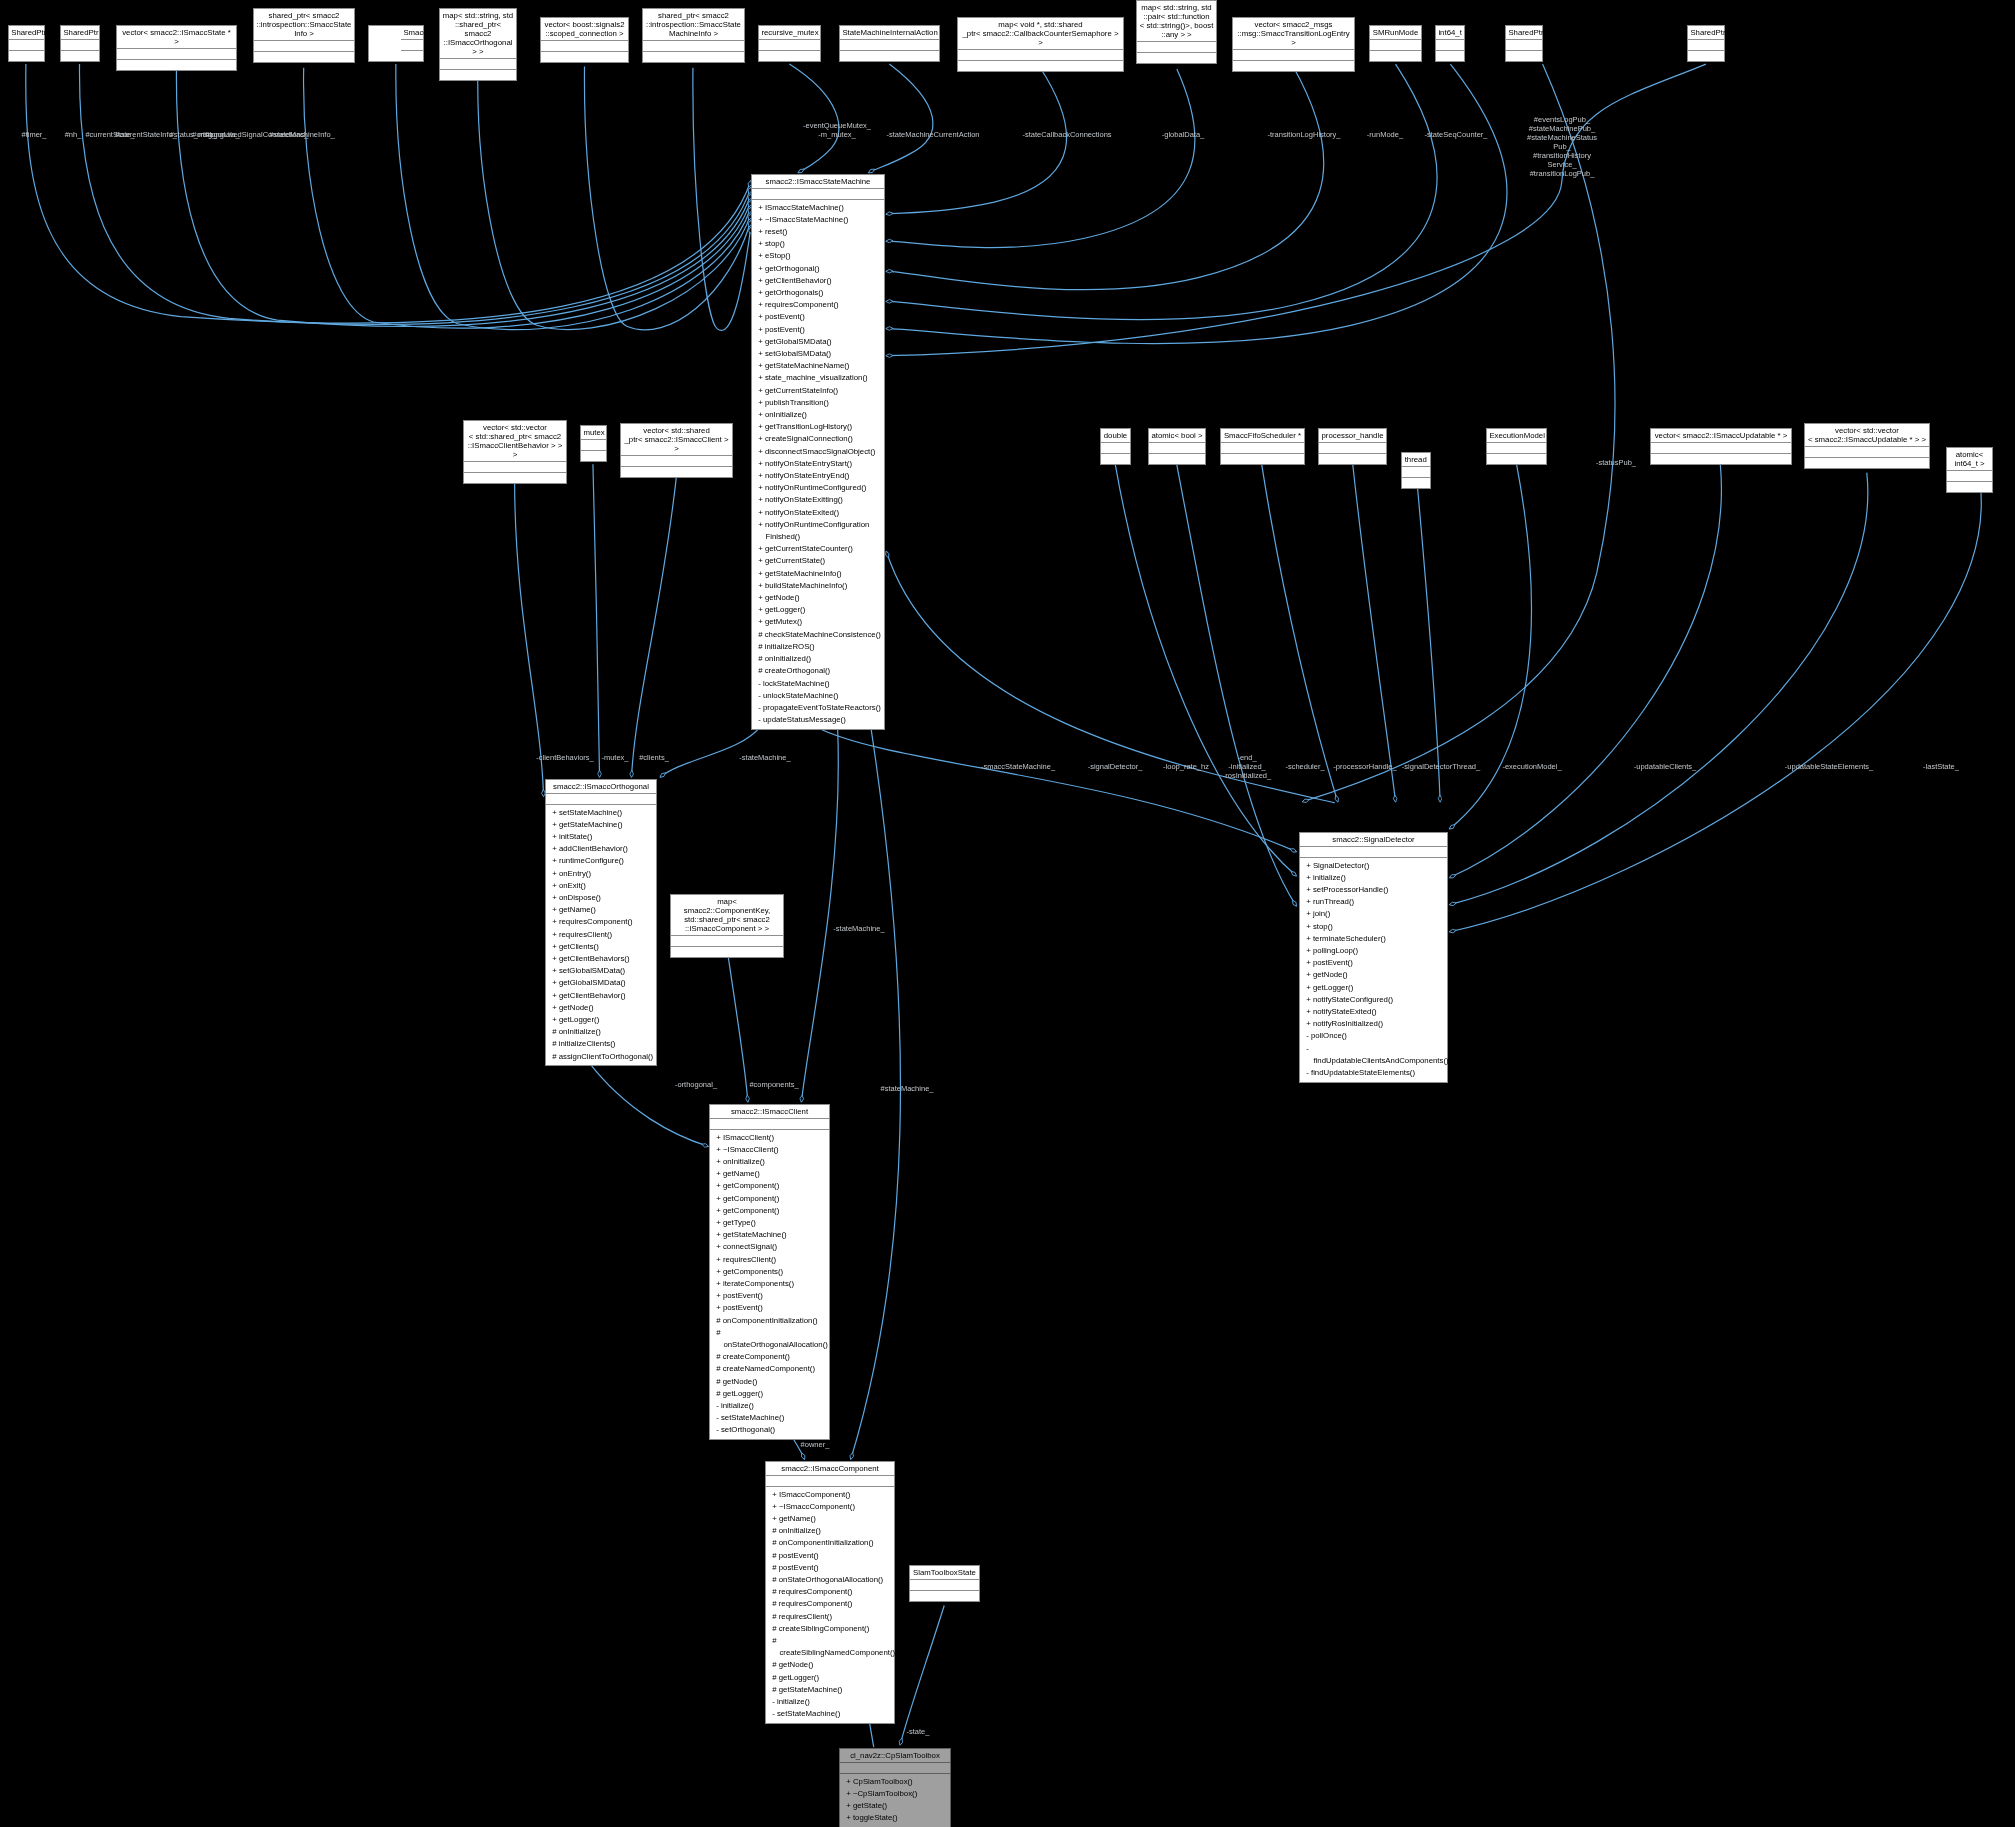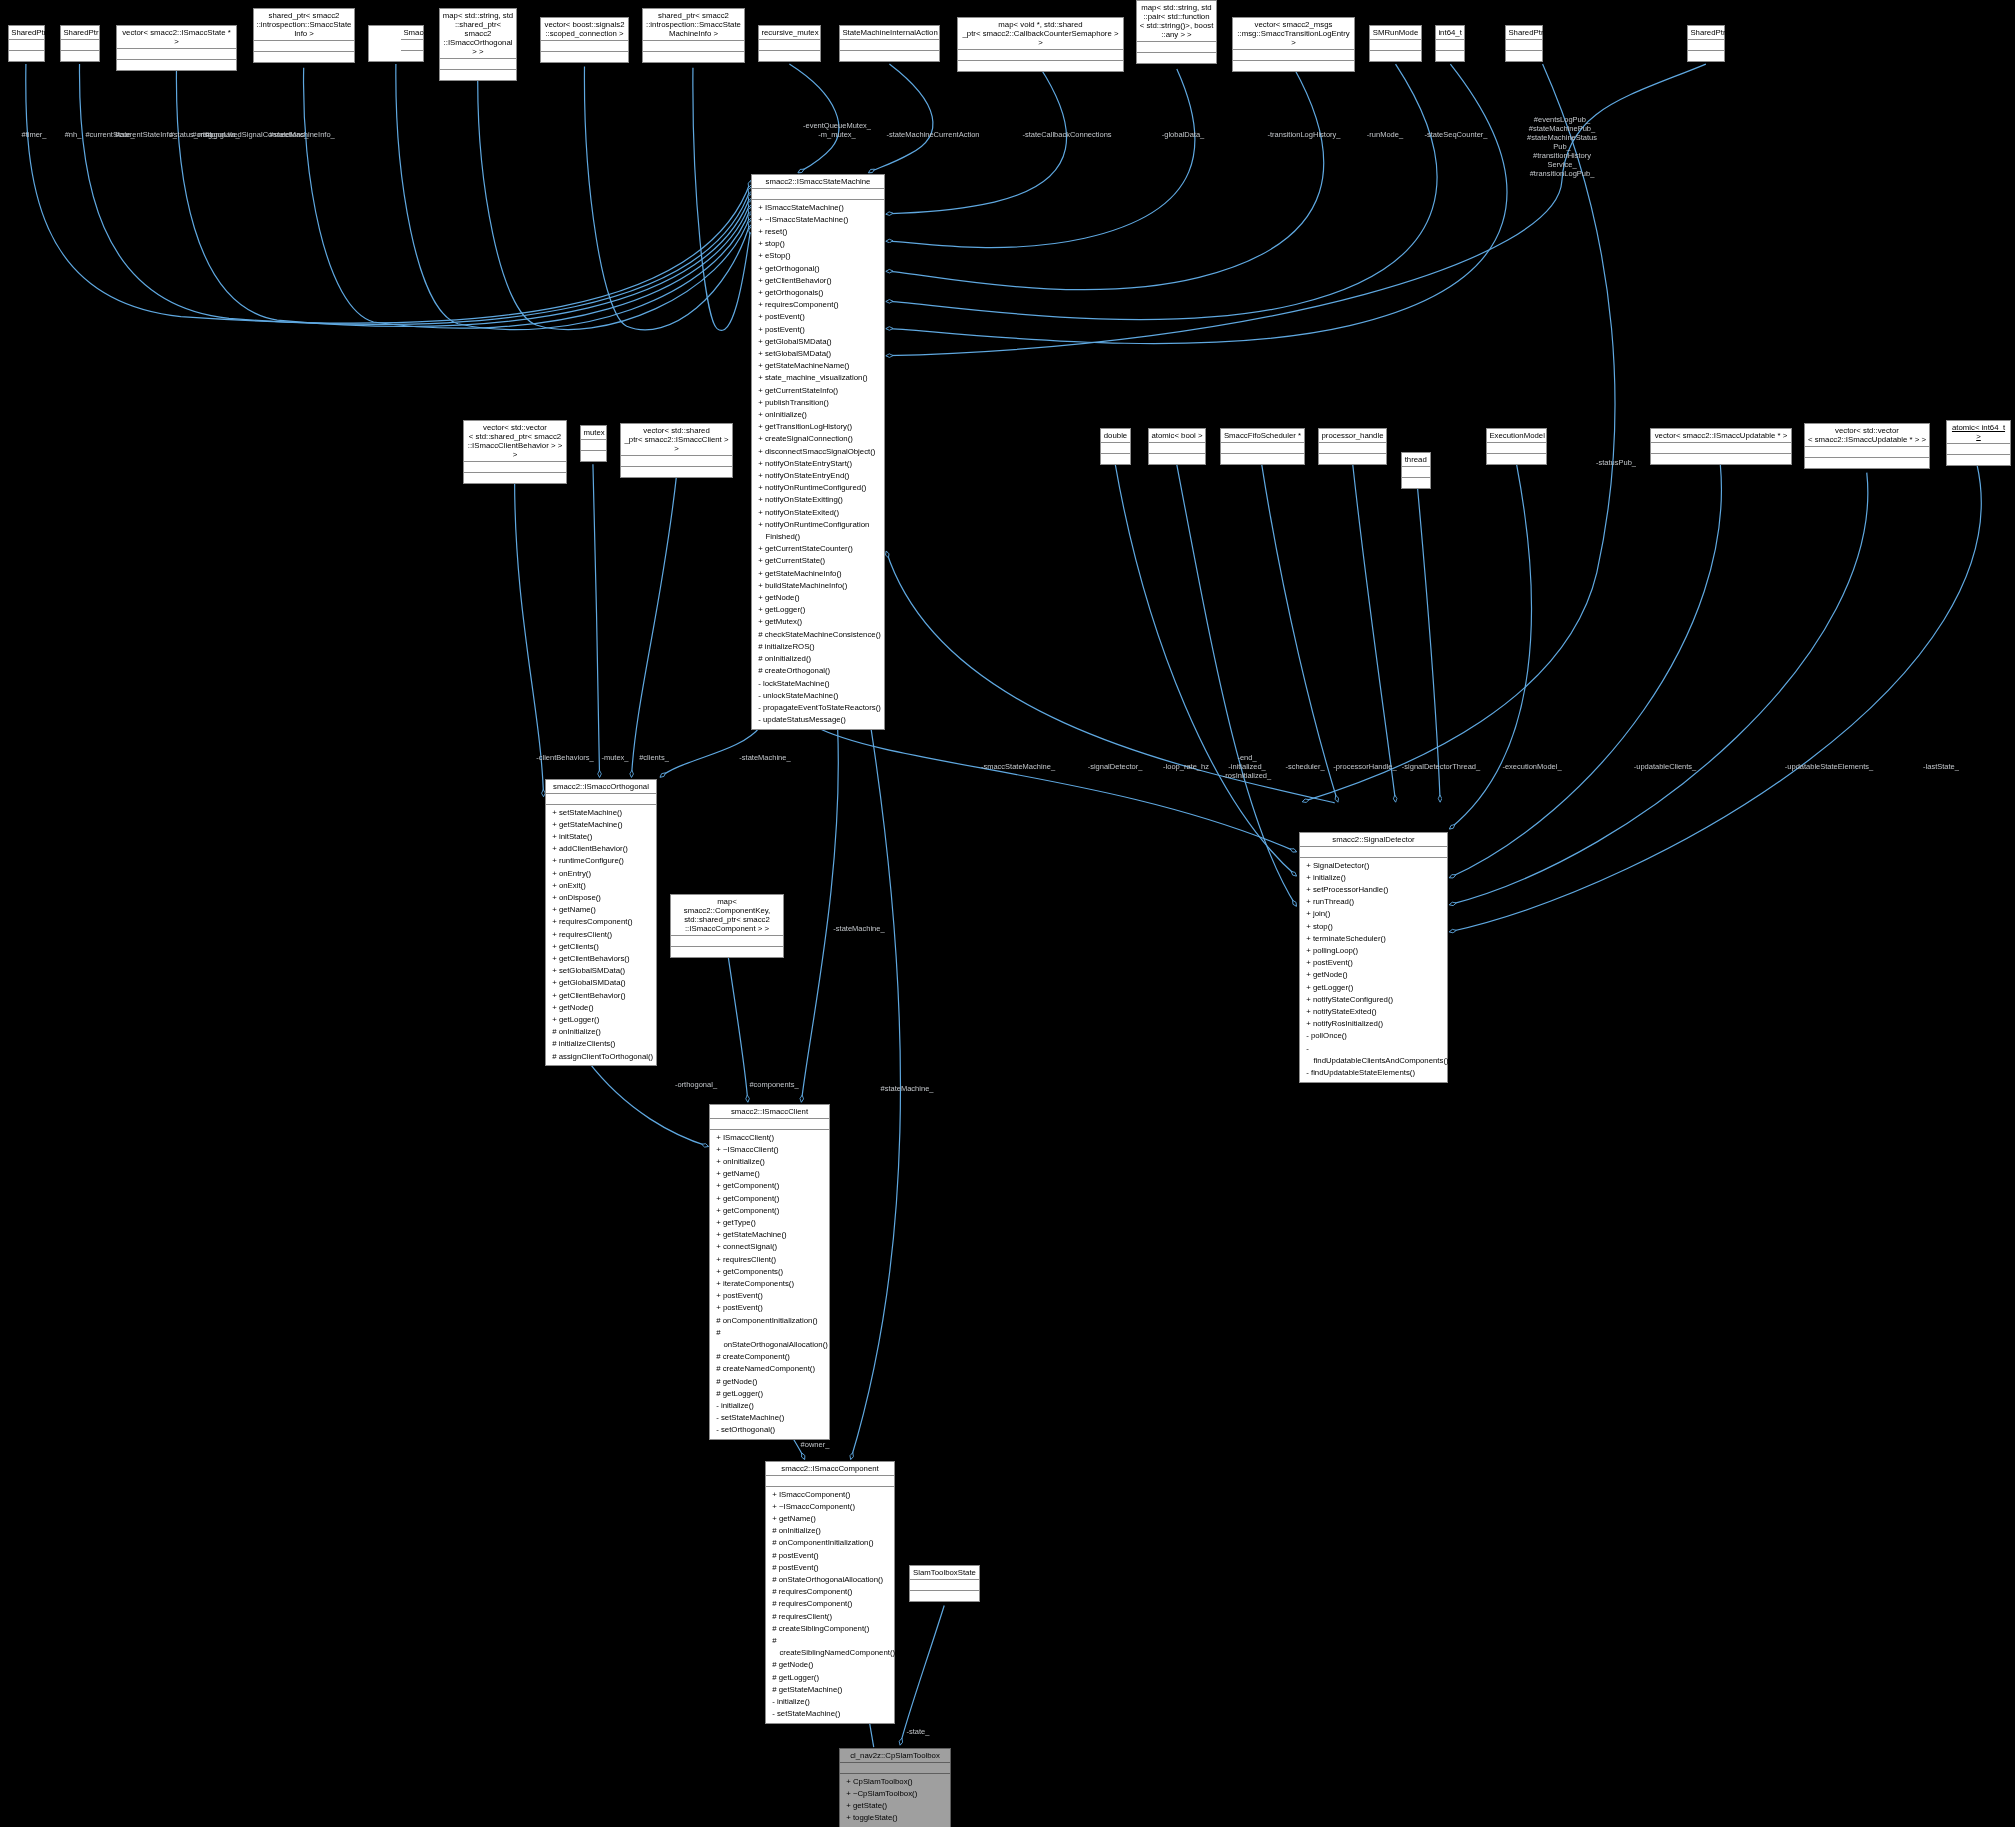--- a/index.html
+++ b/index.html
@@ -493,21 +493,21 @@
         <div class="uml-empty"></div>
       </div>
       <div class="uml-node" style="left: 1804px; top: 423px; width: 126px;">
         <div class="uml-title">
           <div>vector&lt; std::vector</div>
           <div>&lt; smacc2::ISmaccUpdatable * &gt; &gt;</div>
         </div>
         <div class="uml-empty"></div>
         <div class="uml-empty"></div>
       </div>
-      <div class="uml-node" style="left: 1946px; top: 420px; width: 65px; text-decoration: underline;">
+      <div class="uml-node" style="left: 1946px; top: 447px; width: 47px;">
         <div class="uml-title">
           <div>atomic&lt; int64_t &gt;</div>
         </div>
         <div class="uml-empty"></div>
         <div class="uml-empty"></div>
       </div>
       <div class="uml-node" style="left: 670px; top: 894px; width: 114px;">
         <div class="uml-title">
           <div>map&lt; smacc2::ComponentKey,</div>
           <div>std::shared_ptr&lt; smacc2</div>

